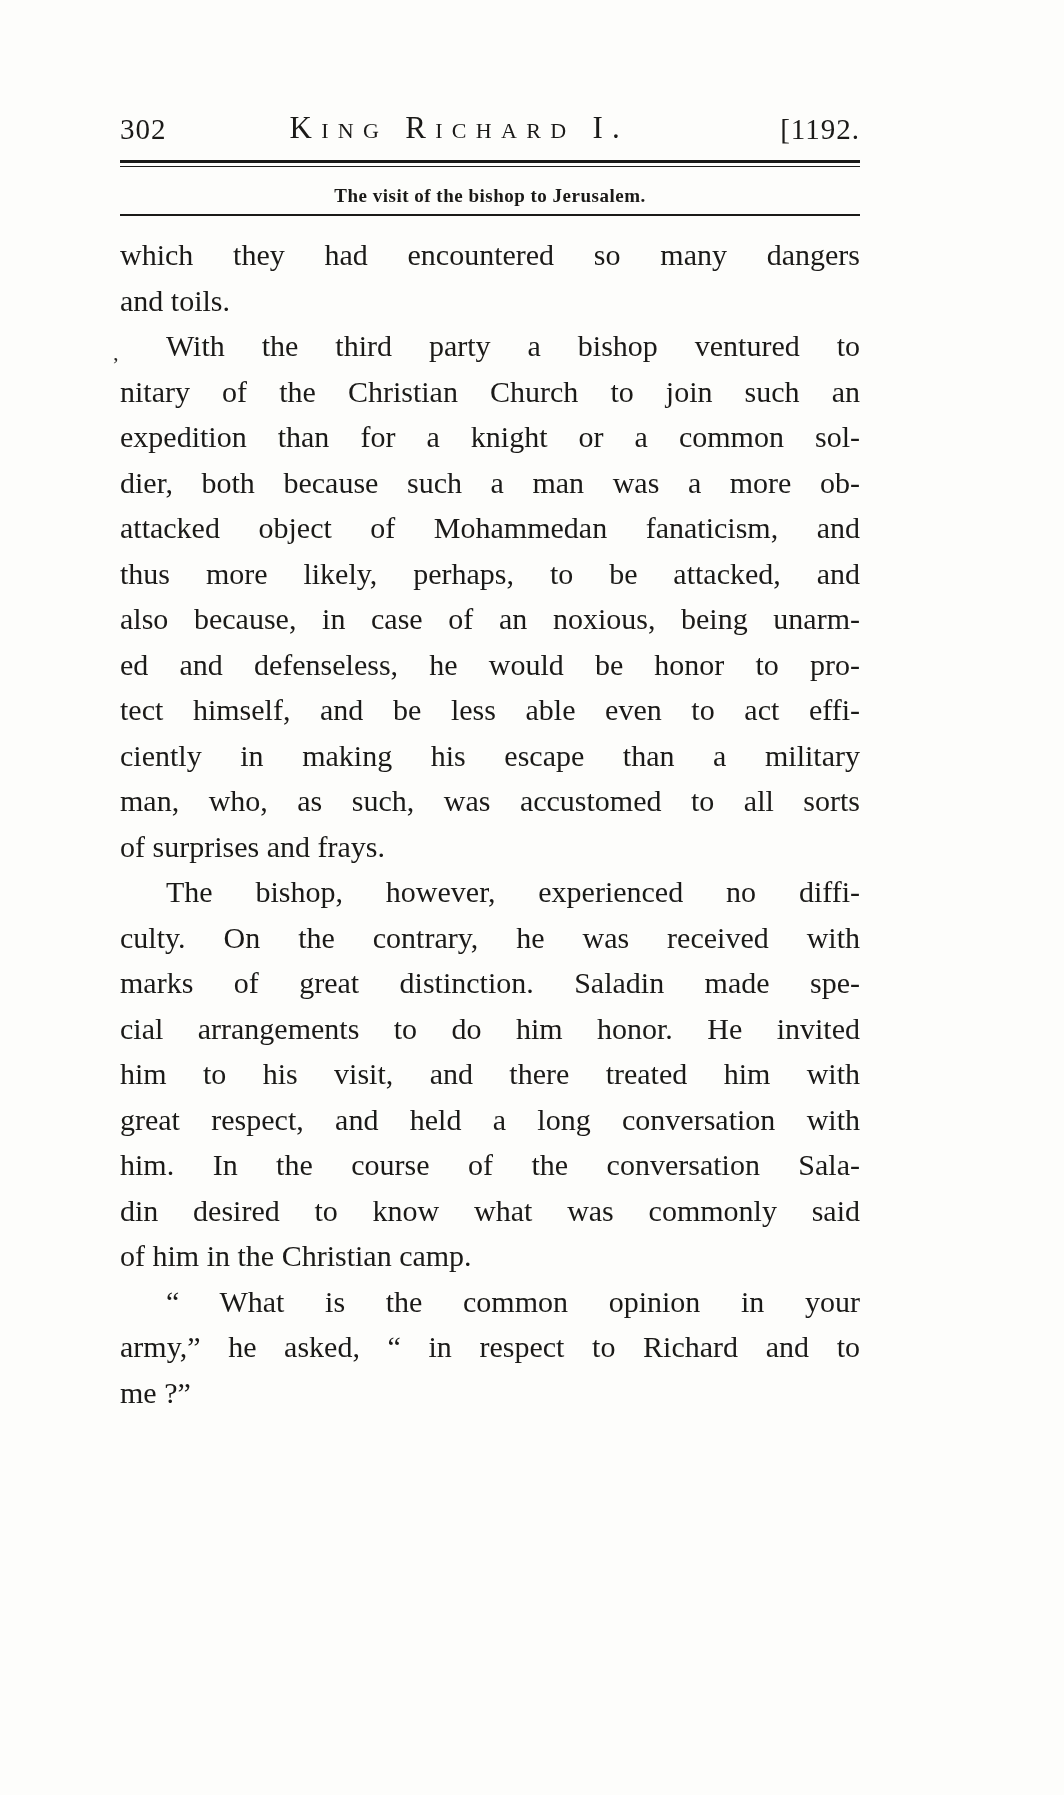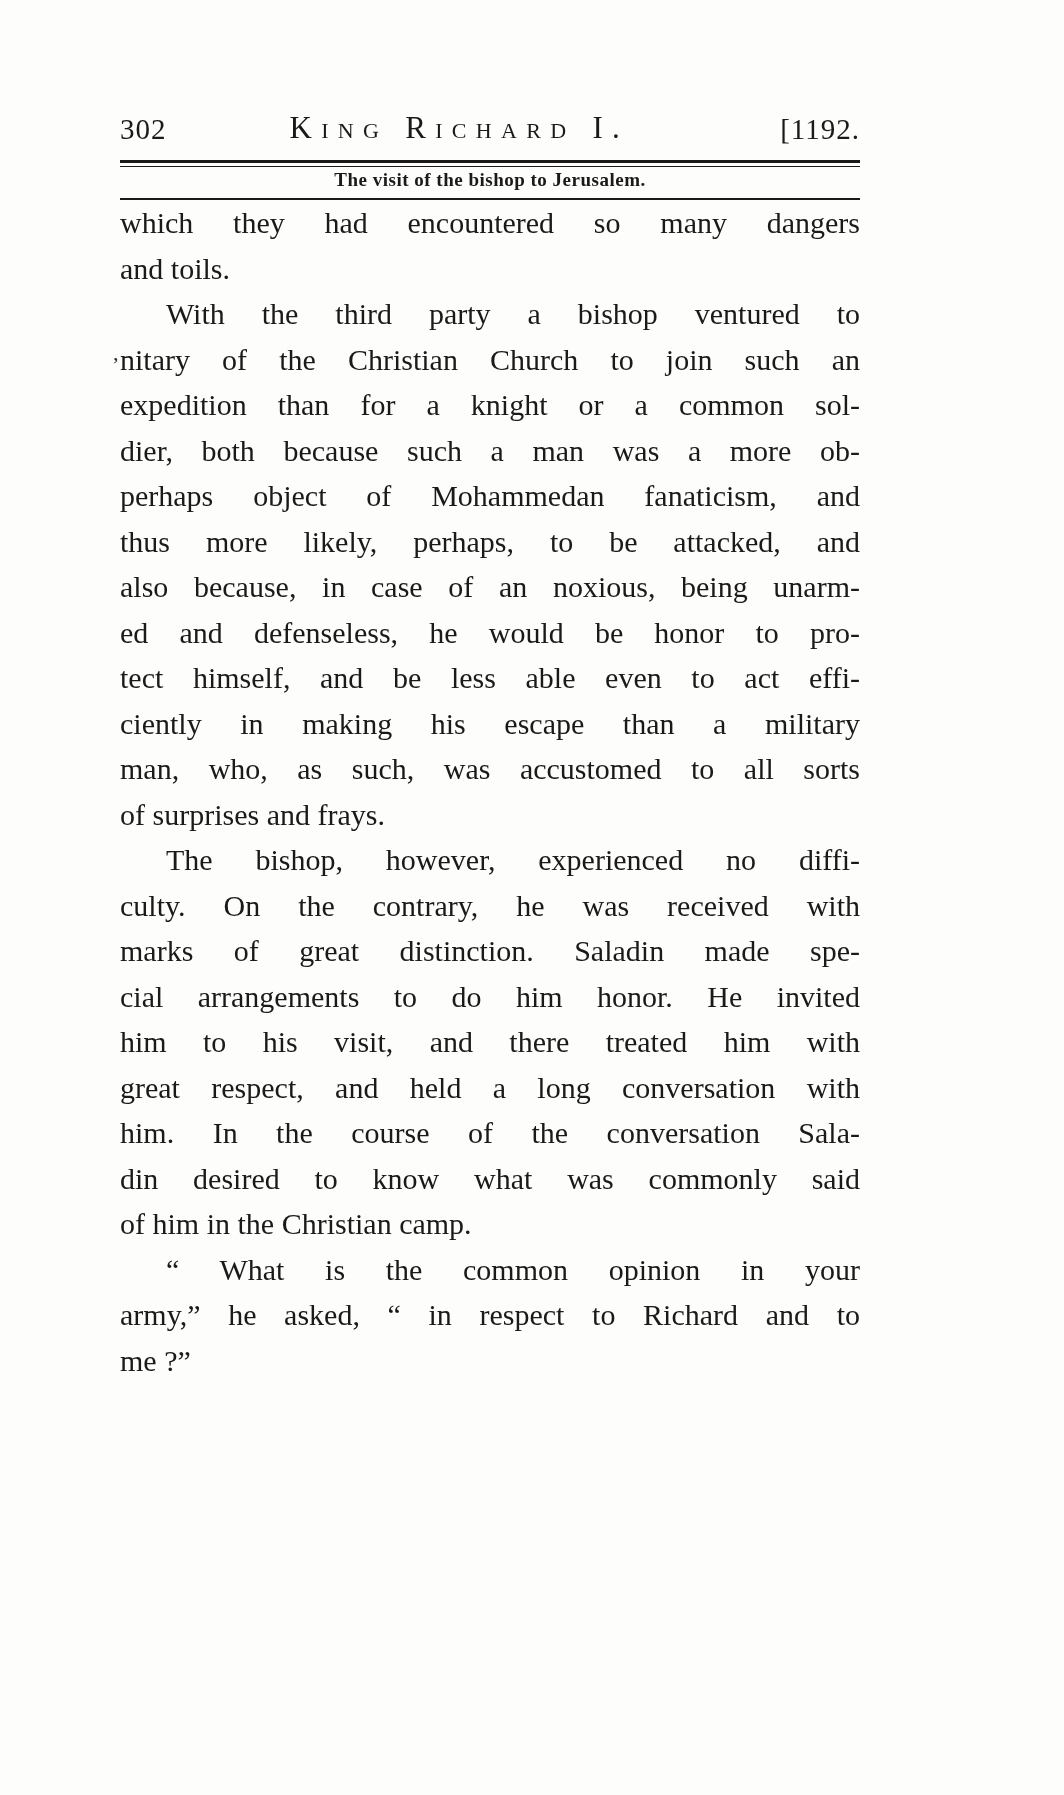--- a/index.html
+++ b/index.html
@@ -39,32 +39,33 @@
     letter-spacing: 0.30em;
     transform: translateX(-14px);
   }
   .rule-double {
     margin-top: 14px;
     height: 3px;
     border-top: 3px solid #1b1a18;
     border-bottom: 1px solid #1b1a18;
   }
   .running-head {
-    margin-top: 2px;
+    margin-top: 18px;
     text-align: center;
     font-size: 19px;
     font-weight: bold;
     letter-spacing: 0.5px;
   }
   .rule-thin {
     margin-top: 7px;
     border-top: 2px solid #1b1a18;
     height: 0;
   }
   .body-text {
+    margin-top: 16px;
     font-size: 30px;
     line-height: 45.5px;
   }
   .line {
     text-align: justify;
     text-align-last: justify;
     white-space: normal;
   }
   .line.end {
     text-align-last: left;
@@ -99,21 +100,21 @@
 
     <div class="rule-thin"></div>
 
     <main class="body-text">
         <div class="line">which they had encountered so many dangers</div>
         <div class="line end">and toils.</div>
         <div class="line indent">With the third party a bishop ventured to</div>
         <div class="line">nitary of the Christian Church to join such an</div>
         <div class="line">expedition than for a knight or a common sol-</div>
         <div class="line">dier, both because such a man was a more ob-</div>
-        <div class="line">perhaps object of Mohammedan fanaticism, and</div>
+        <div class="line">attacked object of Mohammedan fanaticism, and</div>
         <div class="line">thus more likely, perhaps, to be attacked, and</div>
         <div class="line">also because, in case of an noxious, being unarm-</div>
         <div class="line">ed and defenseless, he would be honor to pro-</div>
         <div class="line">tect himself, and be less able even to act effi-</div>
         <div class="line">ciently in making his escape than a military</div>
         <div class="line">man, who, as such, was accustomed to all sorts</div>
         <div class="line end">of surprises and frays.</div>
         <div class="line indent">The bishop, however, experienced no diffi-</div>
         <div class="line">culty.  On the contrary, he was received with</div>
         <div class="line">marks of great distinction.  Saladin made spe-</div>

